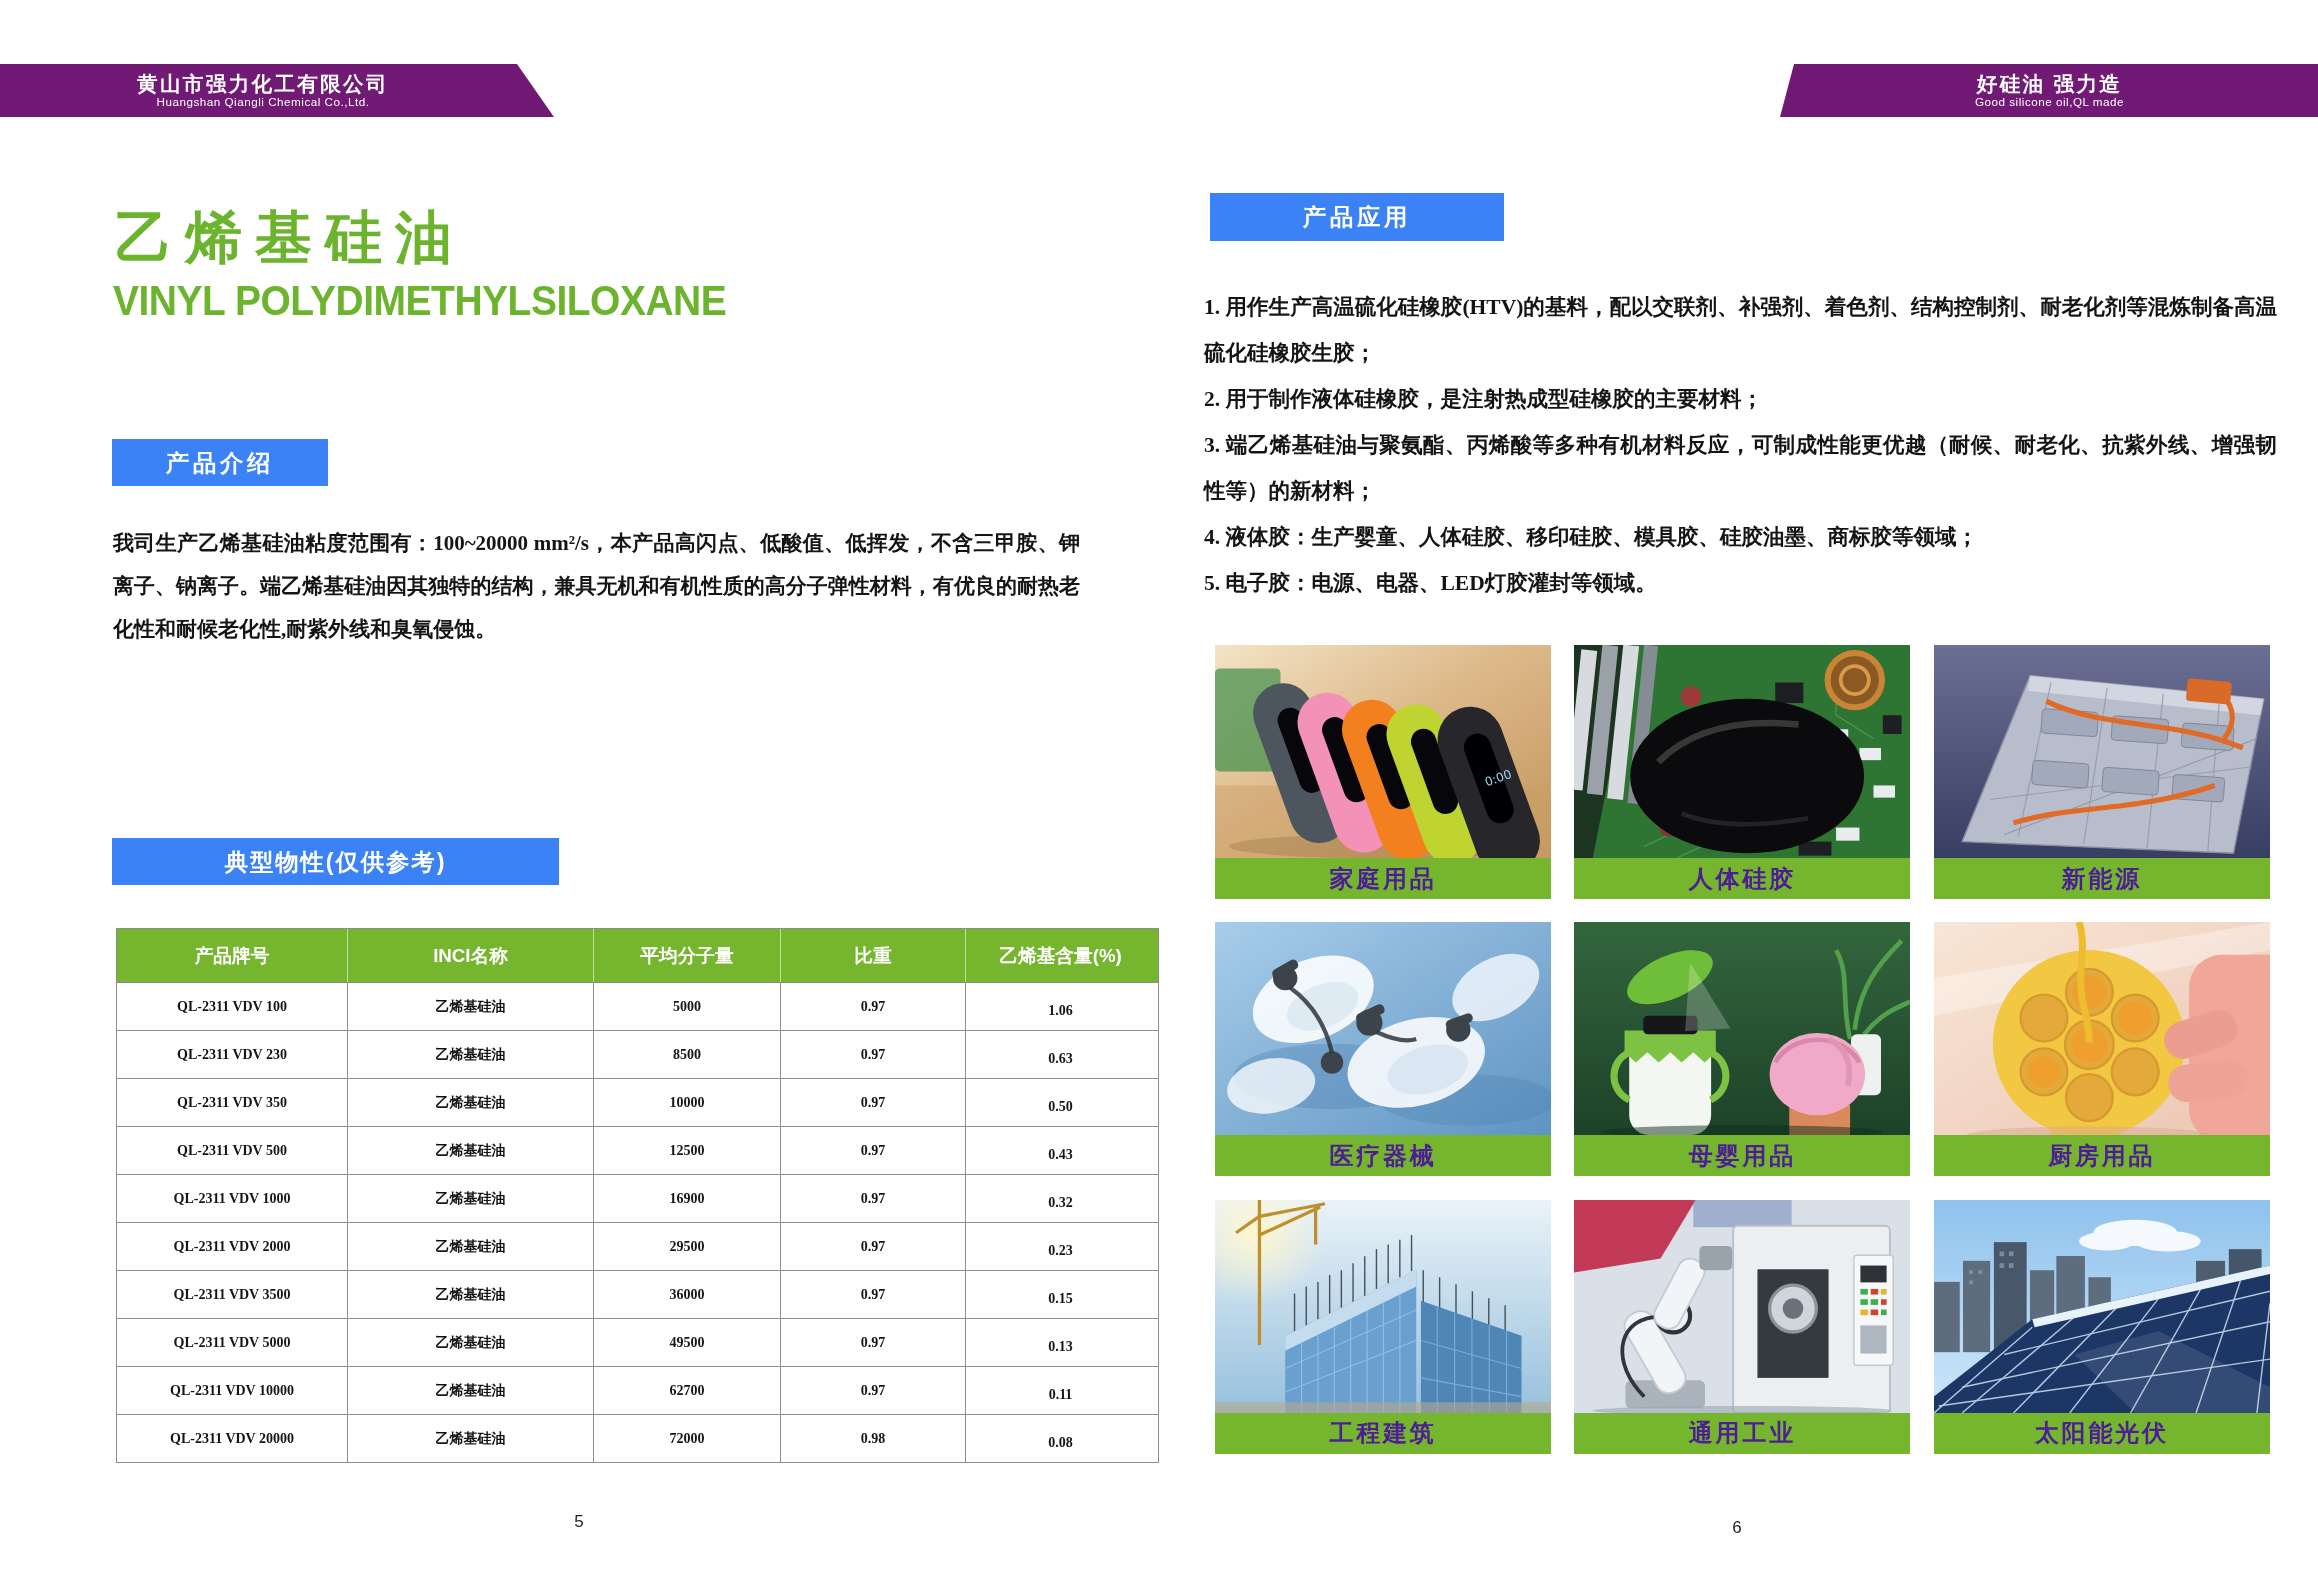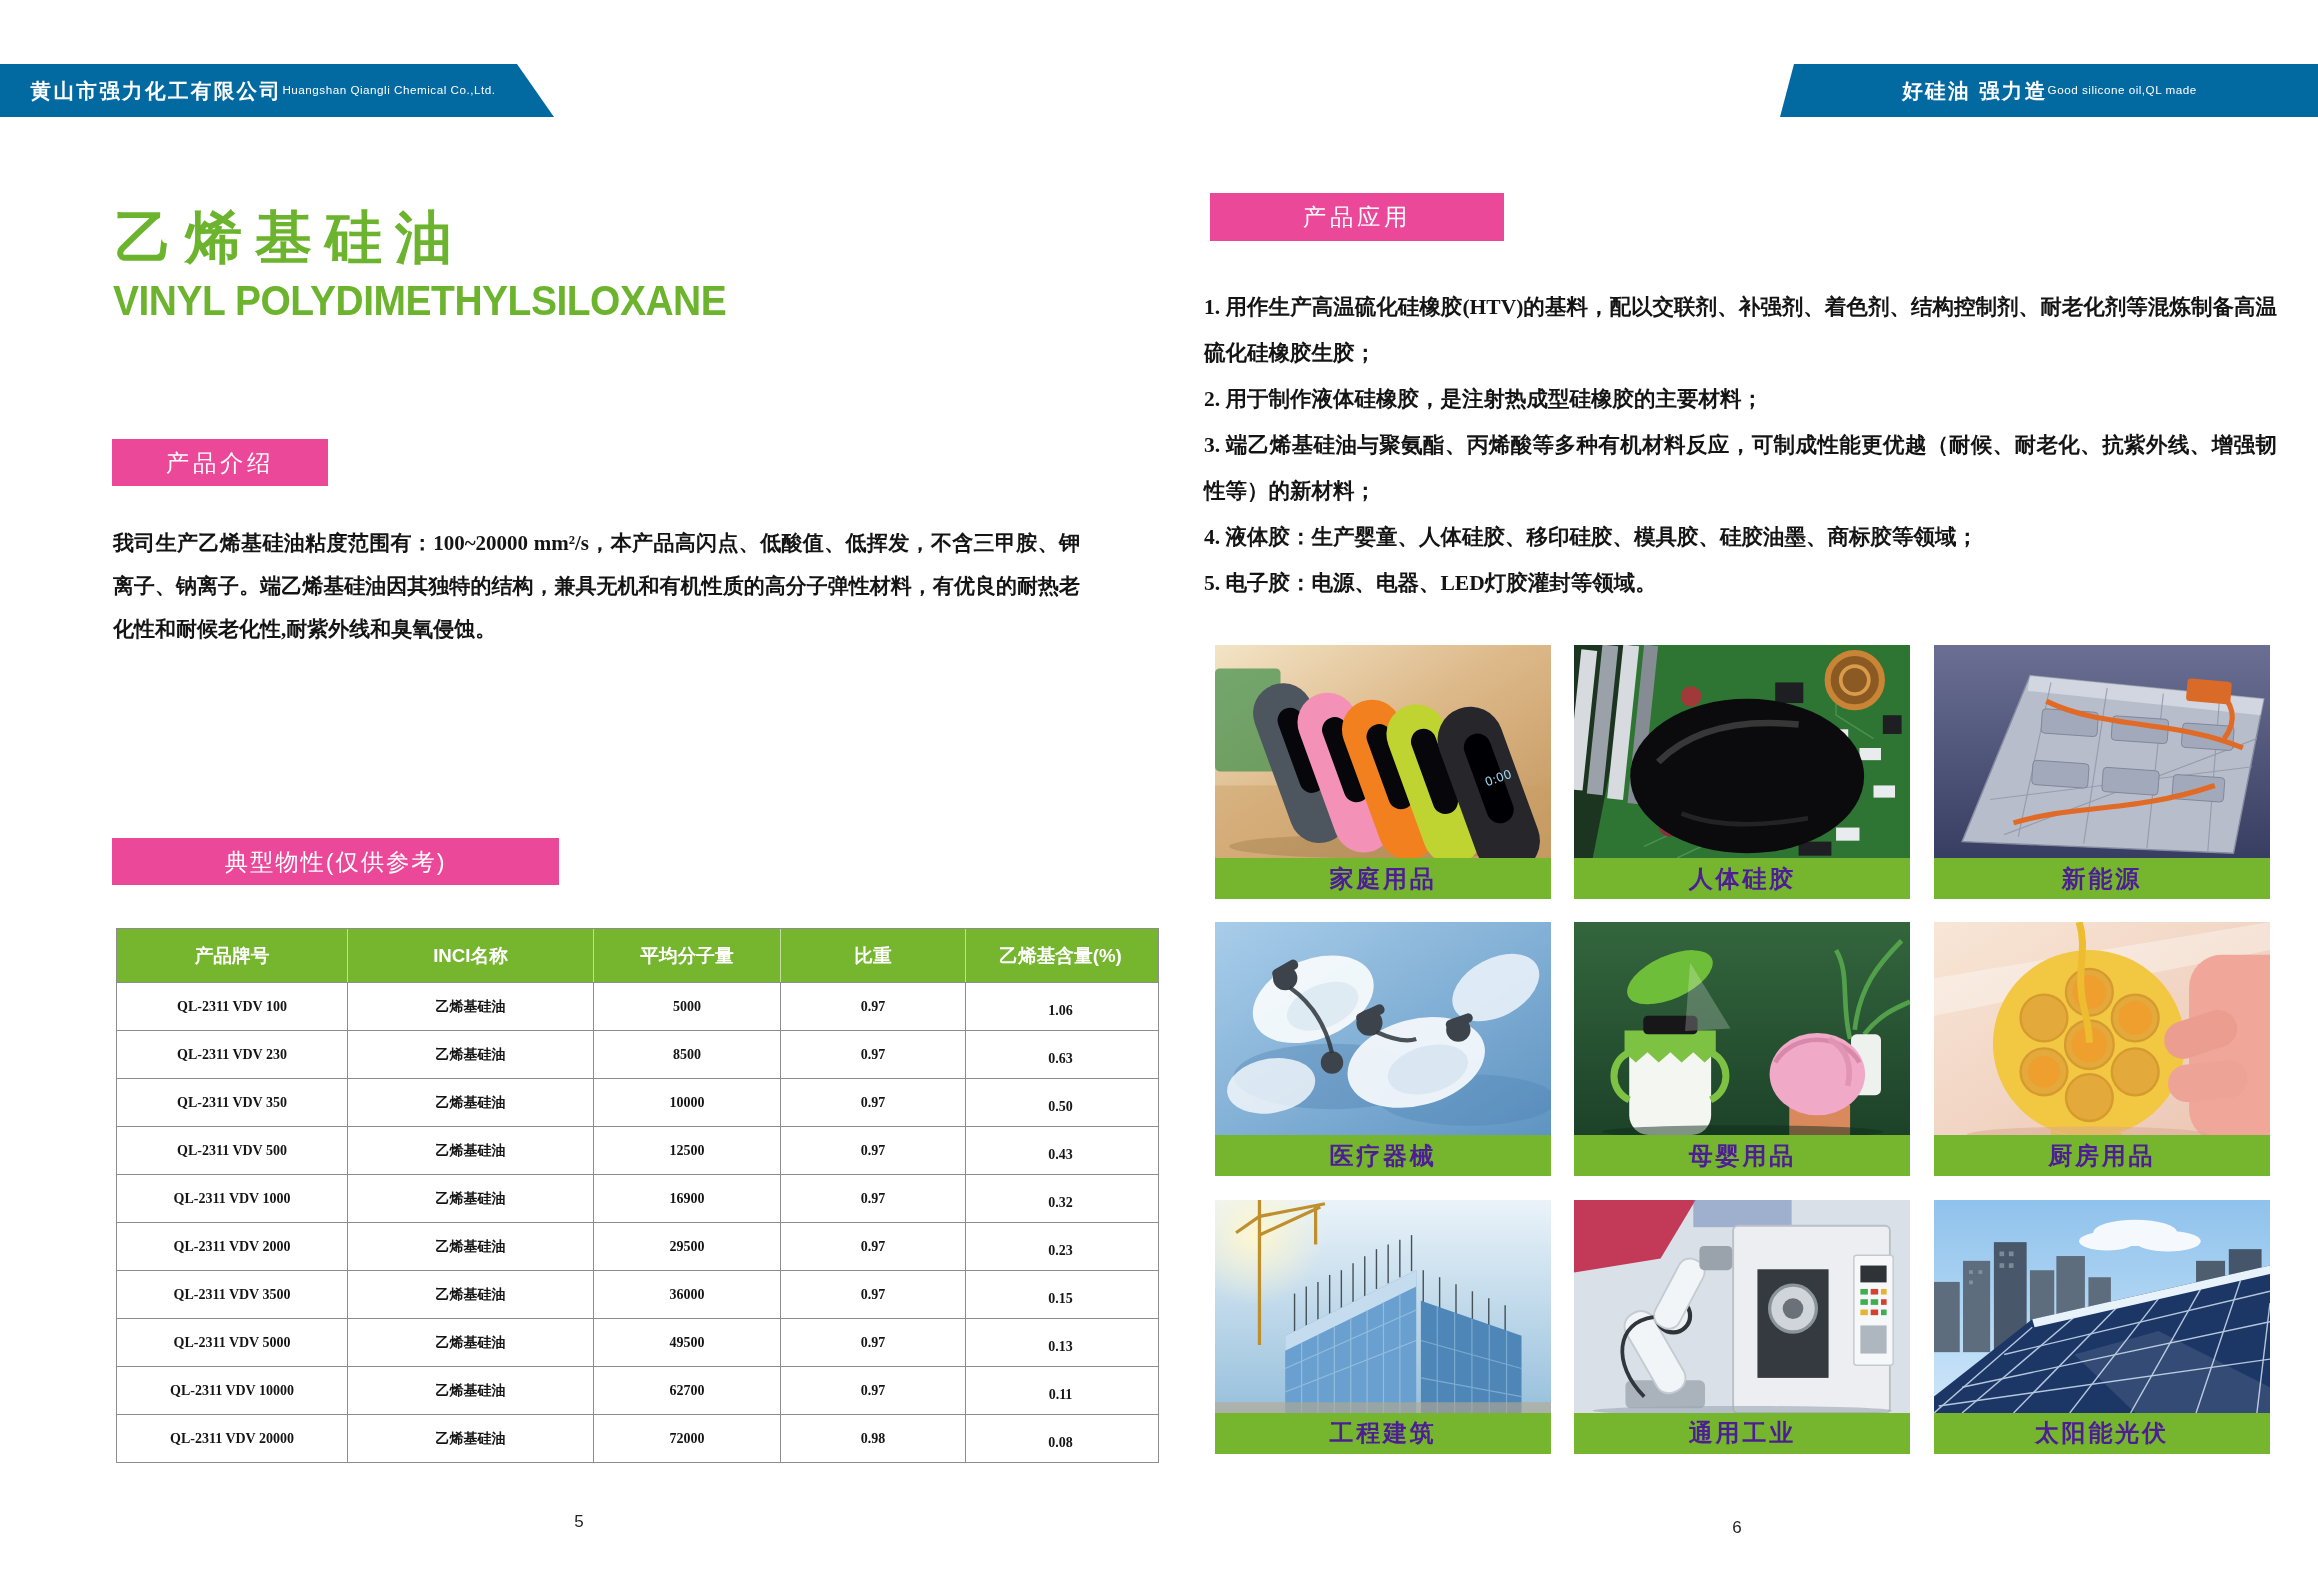--- a/index.html
+++ b/index.html
@@ -1,34 +1,34 @@
 <!DOCTYPE html>
 <html style="font-size:7.5px"><head>
 <meta charset="utf-8">
 <style>
   html,body{margin:0;padding:0;background:#ffffff;}
   .sheet{position:relative;width:2319px;height:1574px;background:#ffffff;overflow:hidden;
          font-family:"Liberation Sans","DejaVu Sans",sans-serif;}
   .serif{font-family:"Liberation Serif","DejaVu Serif",serif;}
 
   
-  .banner{position:absolute;top:64px;height:53px;background:#0369a1;color:#fff;
-          display:flex;align-items:center;justify-content:center;}
+  .banner{position:absolute;top:64px;height:53px;background:#701a75;color:#fff;
+          display:flex;flex-direction:column;align-items:center;justify-content:center;}
   .banner-left{left:0;width:554px;clip-path:polygon(0 0,517px 0,100% 100%,0 100%);padding-right:28px;box-sizing:border-box;}
   .banner-right{left:1780px;width:539px;clip-path:polygon(14px 0,100% 0,100% 100%,0 100%);}
   .banner .cn{font-size:20.6px;font-weight:bold;letter-spacing:2.3px;line-height:1.15;}
   .banner .en{font-size:11.7px;letter-spacing:0.5px;line-height:1.1;}
 
   
   .prod-title{position:absolute;left:115px;top:209px;font-size:57px;font-weight:bold;
               color:#6db42e;letter-spacing:13px;line-height:1;}
   .prod-sub{position:absolute;left:113px;top:279px;font-size:39px;font-weight:bold;
             color:#6db42e;letter-spacing:-0.5px;line-height:1;transform:scale(1,1.08);transform-origin:left top;}
-  .green-tab{position:absolute;background:#ec4899;color:#fff;display:flex;align-items:center;
-             justify-content:center;font-weight:normal;}
+  .green-tab{position:absolute;background:#3b82f6;color:#fff;display:flex;align-items:center;
+             justify-content:center;font-weight:bold;}
   .tab-intro{left:112px;top:439px;width:216px;height:47px;font-size:23.4px;letter-spacing:3.7px;}
   .tab-props{left:112px;top:838px;width:447px;height:47px;font-size:23.4px;letter-spacing:1.9px;}
   .tab-apps{left:1210px;top:193px;width:294px;height:48px;font-size:23.4px;letter-spacing:3.7px;}
 
   .intro-body{position:absolute;left:113px;top:522px;width:967px;font-size:21px;font-weight:bold;
               color:#141414;line-height:43px;text-align:justify;}
 
   
   .props-table{position:absolute;left:116px;top:928px;width:1043px;border:1.4px solid #8d8d8d;box-sizing:border-box;}
   .t-head{display:grid;grid-template-columns:231px 246px 187px 185px 189px;height:53px;background:#76b52e;}

